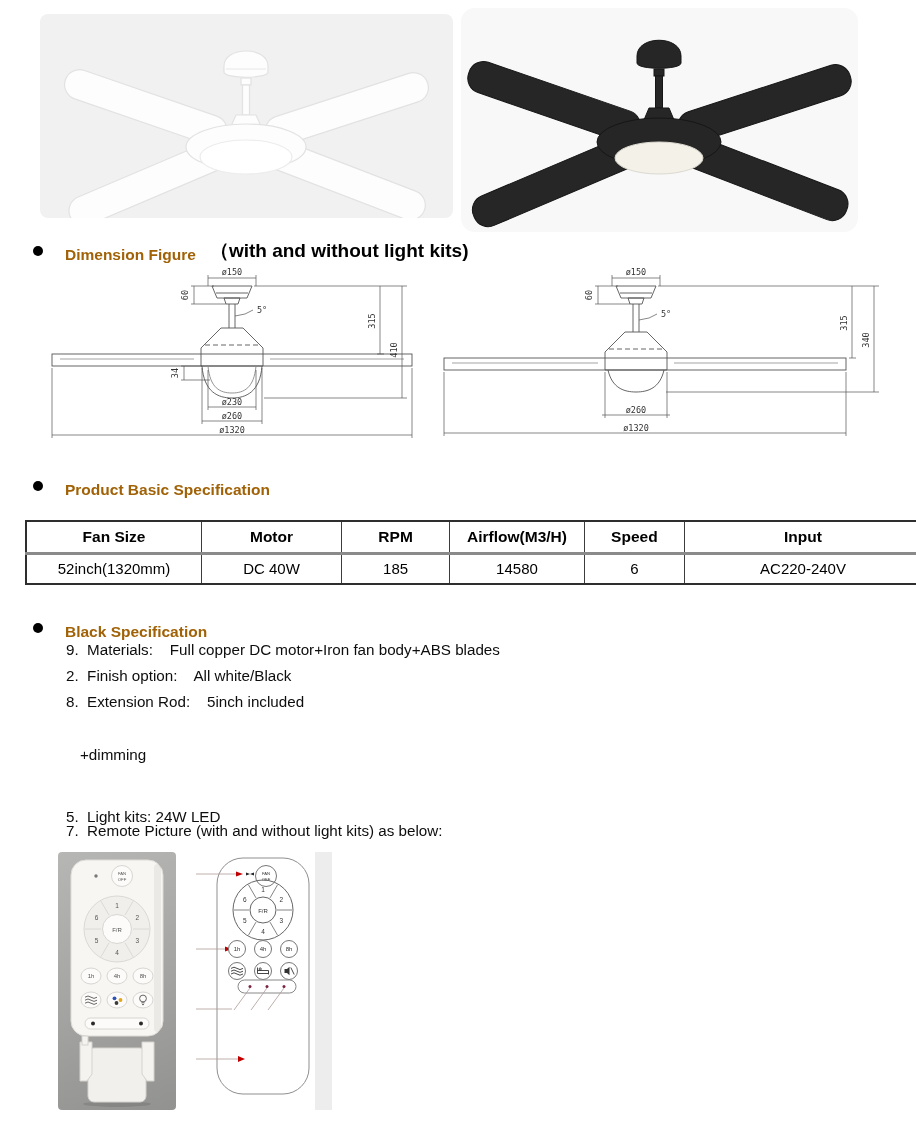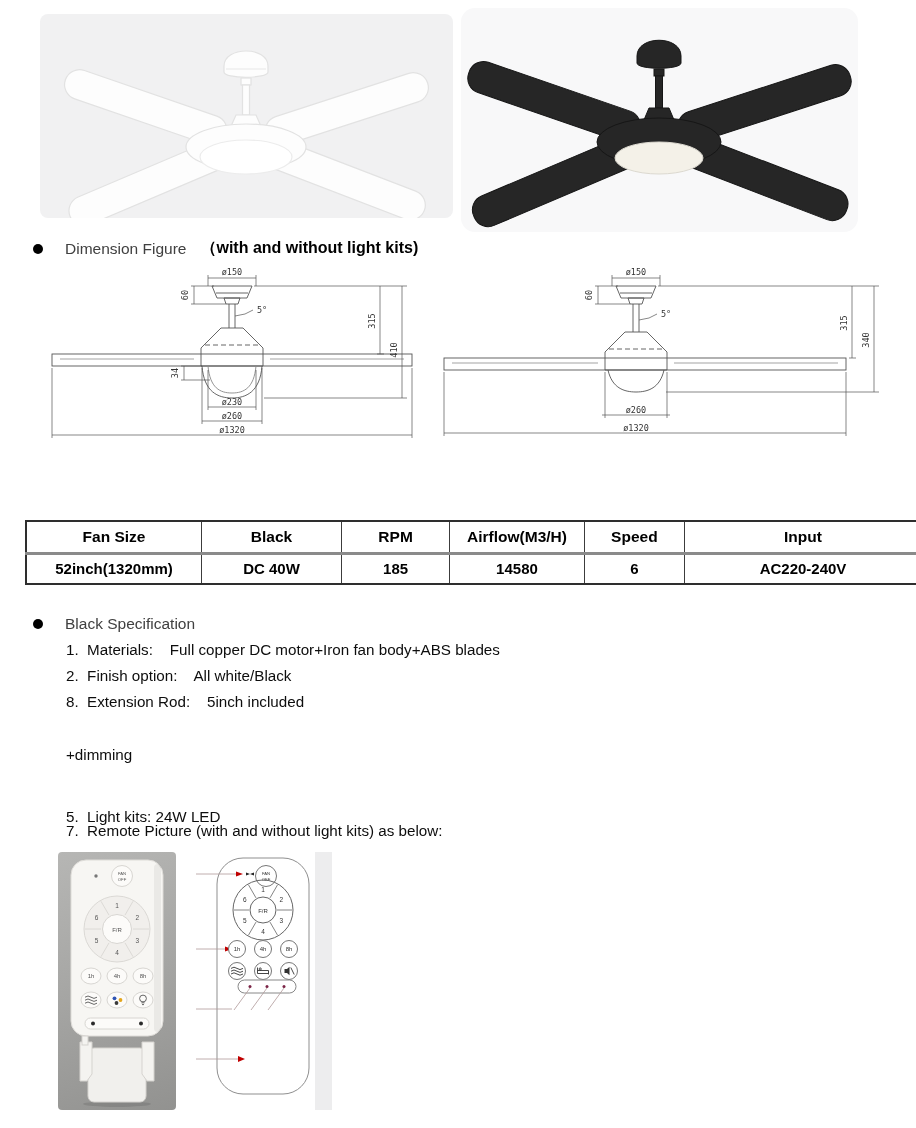--- a/index.html
+++ b/index.html
@@ -8,34 +8,34 @@
   .abs { position:absolute; }
 
   
   .hero { border-radius:8px; overflow:hidden; }
   .hero-left  { left:40px; top:14px; width:413px; height:204px; background:#f1f1f2; }
   .hero-right { left:461px; top:8px;  width:397px; height:224px; background:#f8f8f9; border-radius:14px; }
 
   
   .section-head { position:absolute; left:33px; display:flex; align-items:center; }
   .bullet { width:10px; height:10px; border-radius:50%; background:#000; flex:0 0 auto; }
-  .head-text { font-weight:normal; font-size:15.5px; color:#404040; margin-left:22px; white-space:pre; }
-  .head-sub  { font-weight:bold; font-size:16px; color:#000; margin-left:14px; white-space:pre; }
+  .head-text { font-weight:bold; font-size:15.5px; color:#a16207; margin-left:22px; white-space:pre;margin-top:8px; }
+  .head-sub  { font-weight:bold; font-size:19px; color:#000; margin-left:14px; white-space:pre; }
 
   
   .fig { position:absolute; }
   .dim-t { font-family:"DejaVu Sans Mono", monospace; font-size:8.5px; fill:#333; }
 
   
   .spec-table { position:absolute; left:25px; top:520px; width:898px; border-collapse:collapse;
                 table-layout:fixed; border:2px solid #2e2e2e; }
   .spec-table th, .spec-table td { border:1px solid #3c3c3c; text-align:center; vertical-align:middle;
                 color:#000; padding:0; }
   .spec-table th { height:32px; font-size:15.5px; font-weight:bold; border-bottom:3px solid #8a8a8a; }
-  .spec-table td { height:31px; font-size:15px; font-weight:bold; }
+  .spec-table td { height:31px; font-size:15px; font-weight:normal; }
 
   
   .spec-line { position:absolute; left:66px; font-size:15.2px; color:#0d0d0d; white-space:pre; }
 
   
   .remote-photo { left:58px; top:852px; width:118px; height:258px; border-radius:4px;
                   background:linear-gradient(160deg,#b6b6b4 0%,#a7a7a5 45%,#929290 100%); }
   .remote-draw  { left:196px; top:852px; width:136px; height:258px; background:#fff; }
   .r-label { fill:#555; font-family:"Liberation Sans",sans-serif; }
   .d-label { fill:#333; font-family:"Liberation Sans",sans-serif; }
@@ -184,34 +184,38 @@
       <text class="dim-t" x="200" y="9" text-anchor="middle">ø150</text>
       <text class="dim-t" text-anchor="middle" transform="rotate(-90 156,29)" x="156" y="29">60</text>
       <text class="dim-t" x="225" y="51">5°</text>
       <text class="dim-t" text-anchor="middle" transform="rotate(-90 411,57)" x="411" y="57">315</text>
       <text class="dim-t" text-anchor="middle" transform="rotate(-90 433,74)" x="433" y="74">340</text>
       <text class="dim-t" x="200" y="146.5" text-anchor="middle">ø260</text>
       <text class="dim-t" x="200" y="164.5" text-anchor="middle">ø1320</text>
     </svg>
   </div>
 
+  <div class="section-head" style="top:473px;">
+    <span class="bullet"></span>
+    <span class="head-text">Product Basic Specification</span>
+  </div>
 
   <table class="spec-table">
     <colgroup>
       <col style="width:19.6%">
         <col style="width:15.6%">
         <col style="width:12.1%">
       <col style="width:15.0%">
         <col style="width:11.2%">
         <col style="width:26.5%">
     </colgroup>
     <thead>
       <tr>
         <th>Fan Size</th>
-        <th>Black</th>
+        <th>Motor</th>
         <th>RPM</th>
         <th>Airflow(M3/H)</th>
         <th>Speed</th>
         <th>Input</th>
       </tr>
     </thead>
     <tbody>
       <tr>
         <td>52inch(1320mm)</td>
         <td>DC 40W</td>
@@ -221,24 +225,24 @@
         <td>AC220-240V</td>
       </tr>
     </tbody>
   </table>
 
   <div class="section-head" style="top:615px;">
     <span class="bullet"></span>
     <span class="head-text">Black Specification</span>
   </div>
 
-  <div class="spec-line" style="top:641px;">1.  Materials:    Full copper DC motor+Iron fan body+ABS blades</div>
+  <div class="spec-line" style="top:641px;">9.  Materials:    Full copper DC motor+Iron fan body+ABS blades</div>
   <div class="spec-line" style="top:667px;">2.  Finish option:    All white/Black</div>
   <div class="spec-line" style="top:693px;">8.  Extension Rod:    5inch included</div>
-  <div class="spec-line" style="top:746px;">+dimming</div>
+  <div class="spec-line" style="top:746px;margin-left:14px;">+dimming</div>
   <div class="spec-line" style="top:808px;">5.  Light kits: 24W LED</div>
   <div class="spec-line" style="top:822px;">7.  Remote Picture (with and without light kits) as below:</div>
 
   <div class="abs remote-photo">
     <svg width="118" height="258" viewBox="0 0 118 258">
       <rect x="13" y="8" width="92" height="176" rx="15" fill="#f7f6f3" stroke="#dedcd8"></rect>
       <rect x="96" y="12" width="7" height="168" rx="3.5" fill="rgba(0,0,0,0.05)"></rect>
       <circle cx="38" cy="24" r="1.7" fill="#777"></circle>
       <g>
         <circle cx="64" cy="24" r="10.5" fill="#fcfbf9" stroke="#d8d6d2"></circle>

